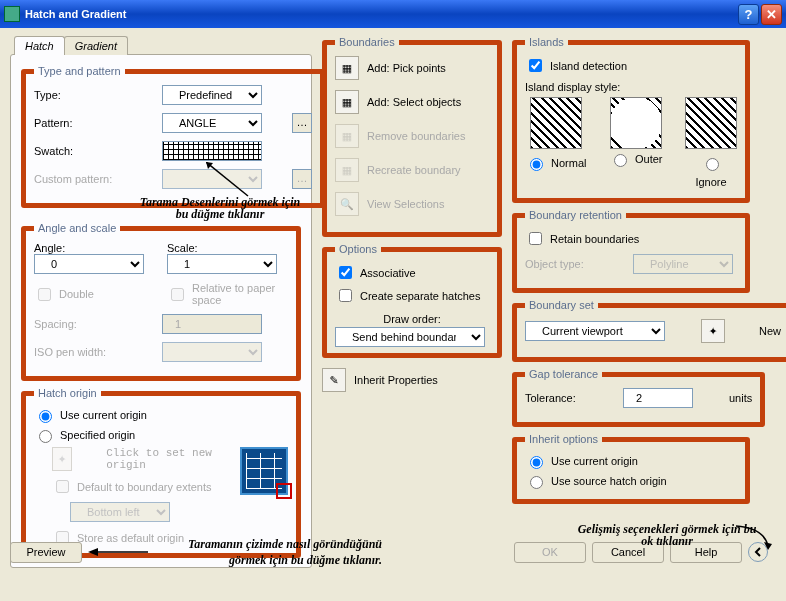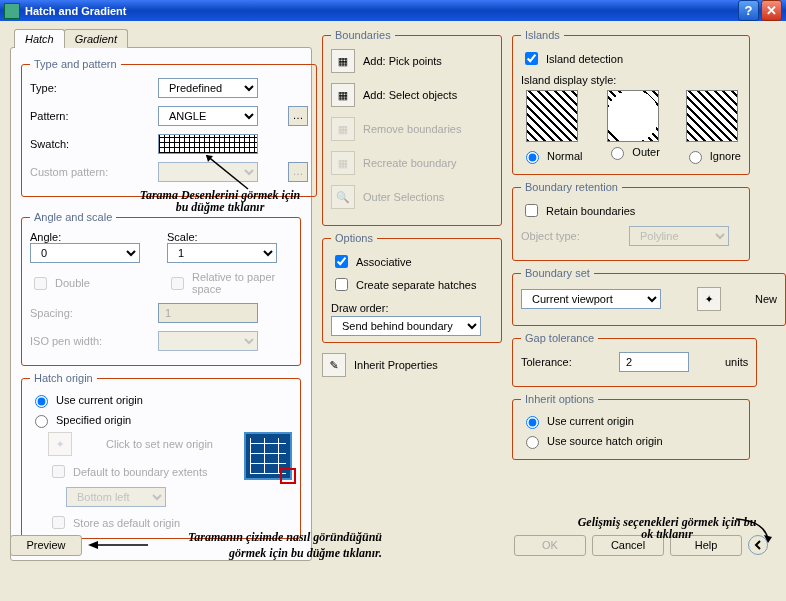--- a/index.html
+++ b/index.html
@@ -1,38 +1,38 @@
 <!DOCTYPE html>
 <html><head>
 <meta charset="utf-8">
 <style>
   * { box-sizing: border-box; font-family: Tahoma, sans-serif; font-size: 11px; }
   body { margin:0; background:#ece9d8; width:786px; height:601px; overflow:hidden; }
-  .titlebar { height:21px; background: linear-gradient(to bottom,#3a78f5,#0a44c0 50%,#1556de); color:#fff; display:flex; align-items:center; padding:0 4px; font-weight:bold; font-size:13px; }
+  .titlebar { height:28px; background: linear-gradient(to bottom,#3a78f5,#0a44c0 50%,#1556de); color:#fff; display:flex; align-items:center; padding:0 4px; font-weight:bold; font-size:13px; }
   .titlebar .icon { width:16px; height:16px; background:#4a8; margin-right:5px; border:1px solid #063; }
   .titlebar .spacer { flex:1; }
   .winbtn { width:21px; height:21px; margin-left:2px; border-radius:3px; display:flex; align-items:center; justify-content:center; font-weight:bold; font-size:13px; color:#fff; }
   .winbtn.help { background:linear-gradient(#5da2f5,#1d5fd0); border:1px solid #0a3b95; }
   .winbtn.close { background:linear-gradient(#f58e7a,#d0341d); border:1px solid #952a0a; }
 
   .content { position:relative; padding:8px 10px 10px 10px; }
 
-  fieldset { border:1px solid #c2410c; border-radius:3px; padding:8px 8px 6px 8px; margin:0 0 6px 0; }
+  fieldset { border:5px solid #c2410c; border-radius:3px; padding:8px 8px 6px 8px; margin:0 0 6px 0; }
   legend { color:#5b6e8e; padding:0 4px; }
 
   
   .tabstrip { display:flex; margin-bottom:-1px; margin-left:4px;font-style:italic; }
   .tab { border:1px solid #aca899; border-bottom:none; padding:3px 10px; background:#ece9d8; border-top-left-radius:3px; border-top-right-radius:3px; margin-right:-1px; }
   .tab.active { background:#fcfcfe; position:relative; z-index:2; }
   .tabpanel { border:1px solid #aca899; background:#fcfcfe; padding:10px; border-radius:3px; height:514px; }
 
   .row { display:flex; align-items:center; margin-bottom:8px;gap:28px; }
   .lbl { width:100px; color:#000; }
   .lbl.dis { color:#a9a9a9; }
-  select, input[type=text] { border:1px solid #7f9db9; background:#fff; height:20px; padding:1px 6px; font-size:11px; }
+  select, input[type=text] { border:1px solid #7f9db9; background:#fff; height:20px; padding:1px 12px; font-size:11px; }
   select:disabled, input:disabled { background:#ece9d8; color:#a9a9a9; }
   .combo90 { width:100px; }
   .smbtn { width:20px; height:20px; border:1px solid #7f9db9; background:#ece9d8; text-align:center; line-height:17px; margin-left:2px; }
   .swatch { width:100px; height:20px; border:1px solid #7f9db9; background:
      repeating-linear-gradient(0deg,#000 0 1px, transparent 1px 5px),
      repeating-linear-gradient(90deg,#000 0 1px, transparent 1px 5px),
      #fff; }
 
   .cb { display:flex; align-items:center; gap:5px; }
   .cb input { width:13px; height:13px; }
@@ -150,21 +150,21 @@
               <span>Use current origin</span>
             </label>
         <label class="radio">
               <input type="radio" name="ho" style="">
               <span>Specified origin</span>
             </label>
         <div style="display:flex; gap:8px;">
           <div style="margin-left:18px; flex:1;">
             <div class="row" style="margin-bottom:6px;">
               <div class="toolicon dis">✦</div>
-              <span class="dis" style="margin-left:6px;">Click to set new origin</span>
+              <span class="dis" style="margin-left:6px;font-family:Liberation Mono, monospace;">Click to set new origin</span>
             </div>
             <label class="cb dis">
                   <input type="checkbox" disabled="" style="">
                   <span>Default to boundary extents</span>
                 </label>
             <div style="margin:6px 0 6px 18px;"><select disabled="" class="combo90"><option>Bottom left</option></select></div>
             <label class="cb dis">
                   <input type="checkbox" disabled="" style="">
                   <span>Store as default origin</span>
                 </label>
@@ -190,35 +190,35 @@
       <div class="toolrow">
             <div class="toolicon dis">▦</div>
             <span class="dis">Remove boundaries</span>
           </div>
       <div class="toolrow">
             <div class="toolicon dis">▦</div>
             <span class="dis">Recreate boundary</span>
           </div>
       <div class="toolrow">
             <div class="toolicon dis">🔍</div>
-            <span class="dis">Outer Selections</span>
+            <span class="dis">View Selections</span>
           </div>
     </fieldset>
 
     <fieldset>
       <legend>Options</legend>
       <label class="cb">
             <input type="checkbox" checked="" style="">
             <span>Associative</span>
           </label>
       <label class="cb" style="margin-top:4px;">
             <input type="checkbox" style="">
             <span>Create separate hatches</span>
           </label>
-      <div style="margin-top:8px;">Draw order:</div>
+      <div style="margin-top:8px;text-align:center;">Draw order:</div>
       <select style="width:150px; margin-top:2px;"><option>Send behind boundary</option></select>
     </fieldset>
 
     <div class="toolrow" style="margin-top:10px;">
           <div class="toolicon">✎</div>
           <span>Inherit Properties</span>
         </div>
   </div>
 
   <div class="colR">
@@ -239,21 +239,21 @@
         </div>
         <div style="text-align:center;">
           <div class="islandpic" style="background:radial-gradient(circle,#fff 26px,transparent 26px), repeating-linear-gradient(45deg,#000 0 2px,#fff 2px 6px);"></div>
           <label class="radio" style="justify-content:center; ">
                 <input type="radio" name="isl" style="">
                 <span>Outer</span>
               </label>
         </div>
         <div style="text-align:center;">
           <div class="islandpic" style="background:repeating-linear-gradient(45deg,#000 0 2px,#fff 2px 6px);"></div>
-          <label class="radio" style="justify-content:space-between; margin-top:4px;">
+          <label class="radio" style="justify-content:space-between; margin-top:4px;flex-direction:column;">
                 <input type="radio" name="isl" style="">
                 <span>Ignore</span>
               </label>
         </div>
       </div>
     </fieldset>
 
     <fieldset>
       <legend>Boundary retention</legend>
       <label class="cb">

